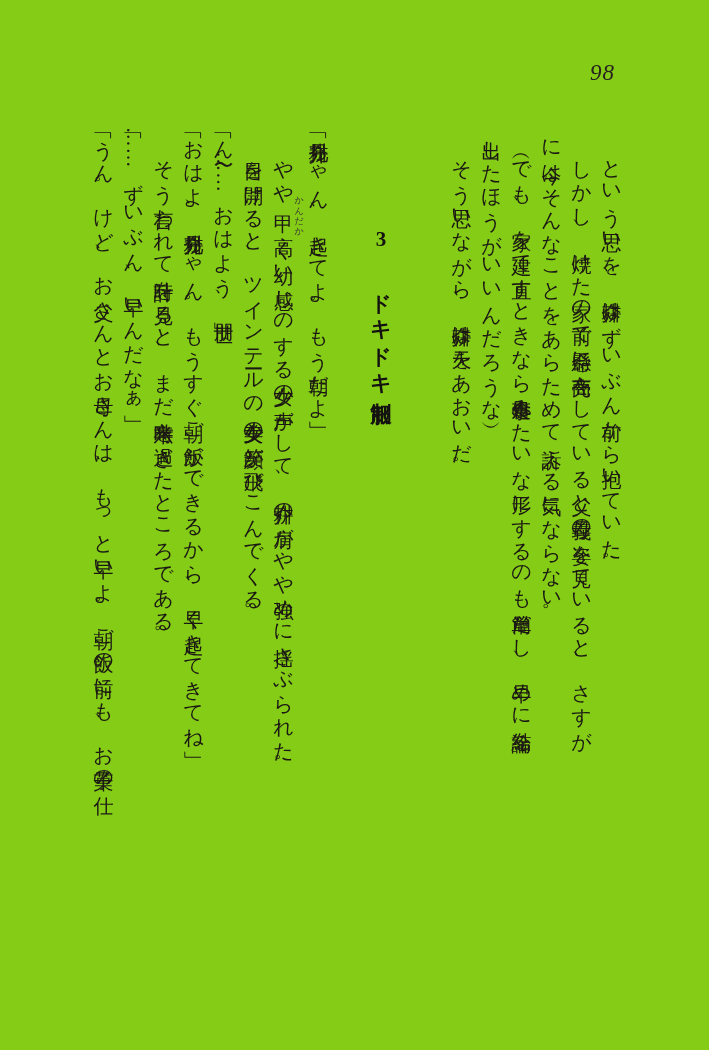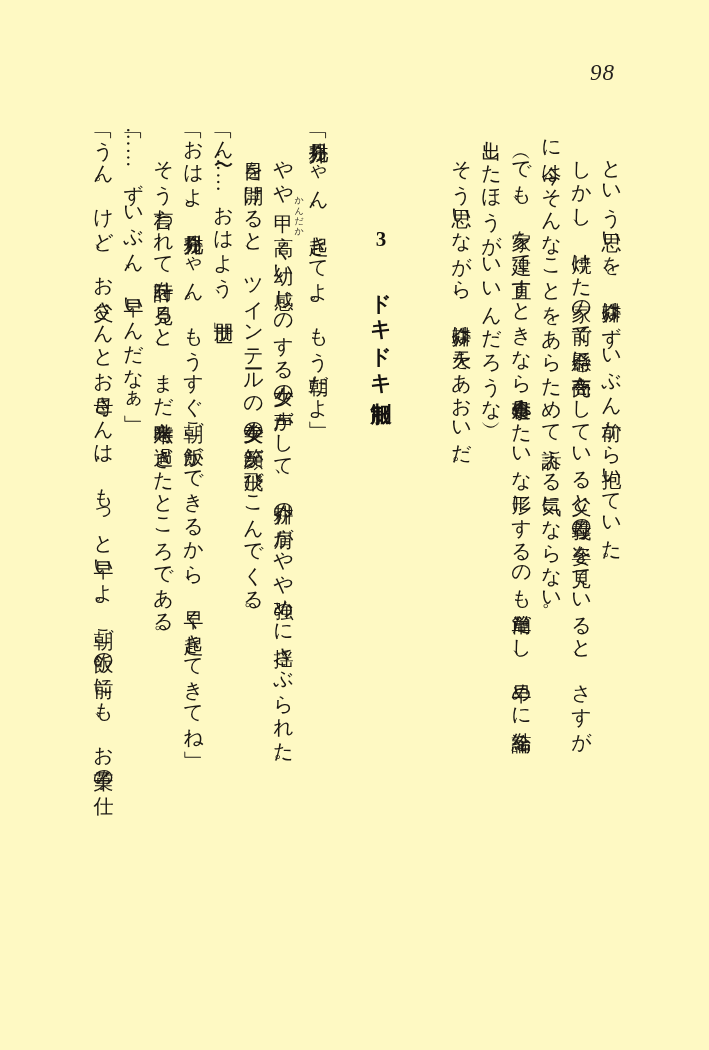--- a/index.html
+++ b/index.html
@@ -5,21 +5,21 @@
   html, body {
     margin: 0;
     padding: 0;
     background: #e8e8e6;
   }
   .page {
     position: relative;
     width: 709px;
     height: 1050px;
     margin: 0 auto;
-    background: #fef9c3;
+    background: #84cc16;
     overflow: hidden;
     font-family: "Liberation Serif", "DejaVu Serif", serif;
     color: #1b1814;
   }
   .page-number {
     position: absolute;
     top: 60px;
     right: 94px;
     font-size: 23px;
     font-style: italic;

